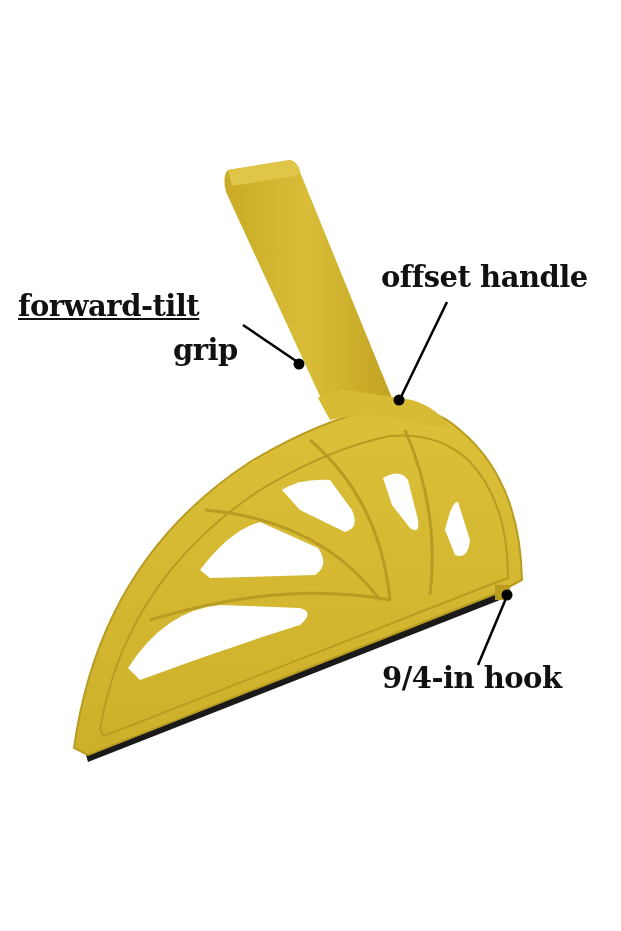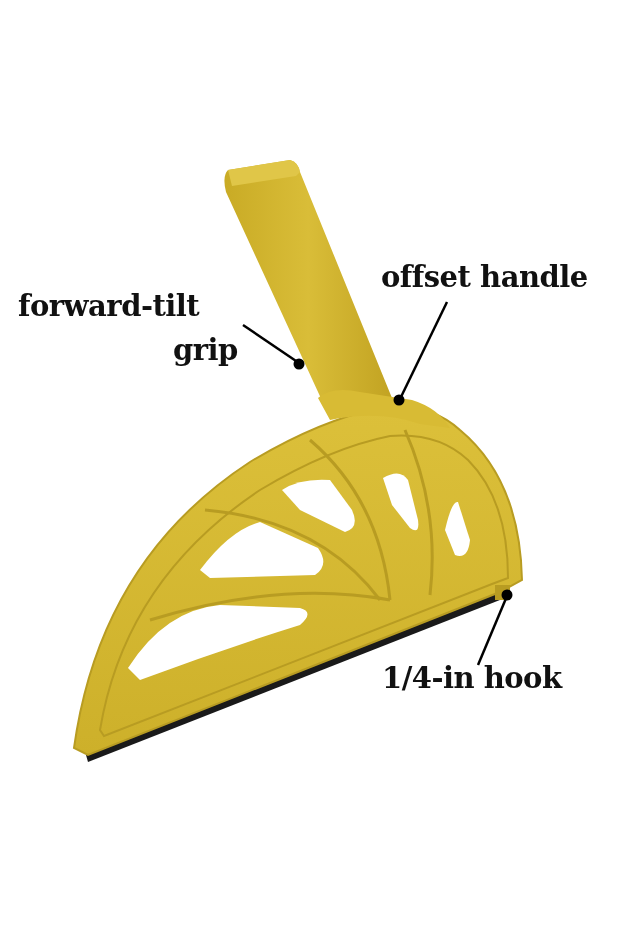--- a/index.html
+++ b/index.html
@@ -56,16 +56,16 @@
     <line x1="447" y1="302" x2="400" y2="399"></line>
     <line x1="507" y1="596" x2="478" y2="665"></line>
   </g>
   <g fill="#000">
     <circle cx="299" cy="364" r="5.5"></circle>
     <circle cx="399" cy="400" r="5.5"></circle>
     <circle cx="507" cy="595" r="5.5"></circle>
   </g>
 </svg>
 
-<div class="label" style="left:18px; top:292px;">forward-tilt</div>
+<div class="label" style="left:18px; top:292px;text-decoration:underline;">forward-tilt</div>
 <div class="label" style="left:173px; top:336px;">grip</div>
 <div class="label" style="left:381px; top:263px;">offset handle</div>
-<div class="label" style="left:382px; top:664px;">1/4-in hook</div>
+<div class="label" style="left:382px; top:664px;">9/4-in hook</div>
 
 </body></html>

